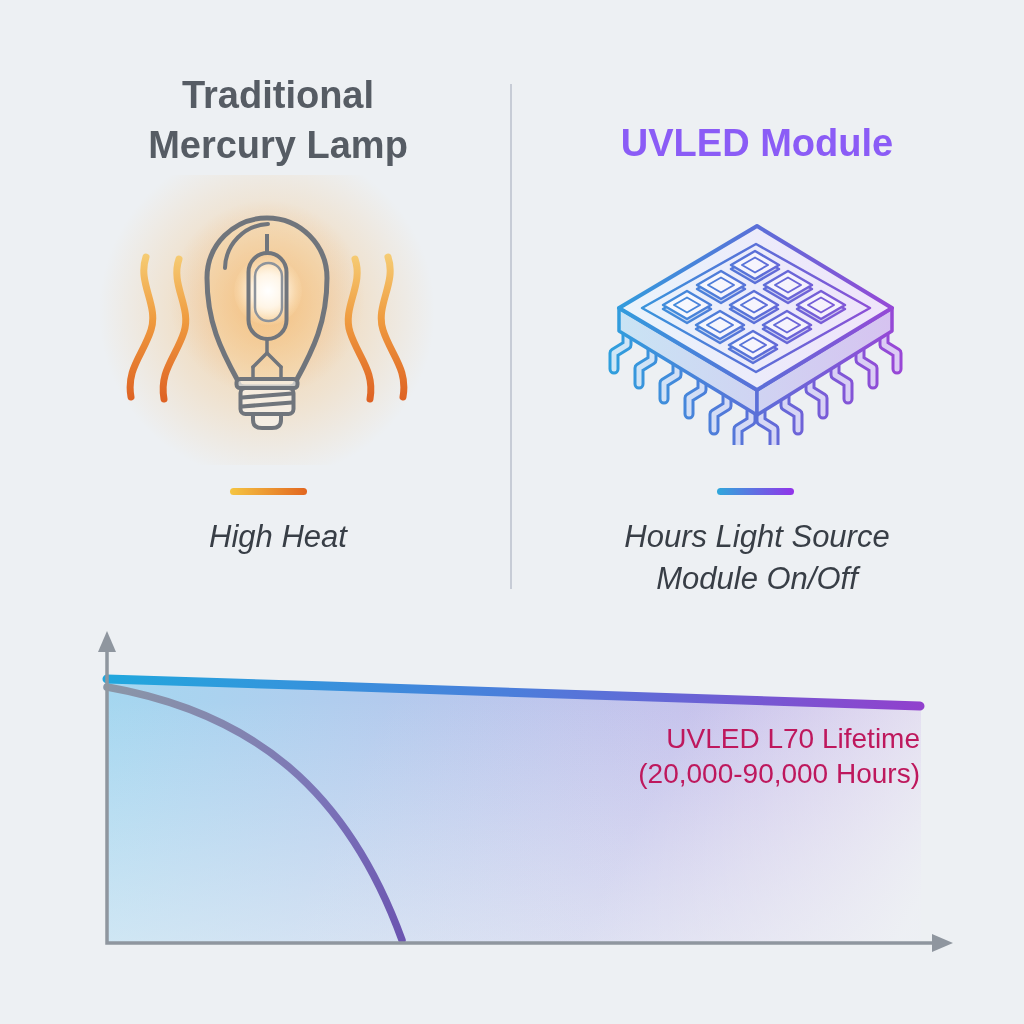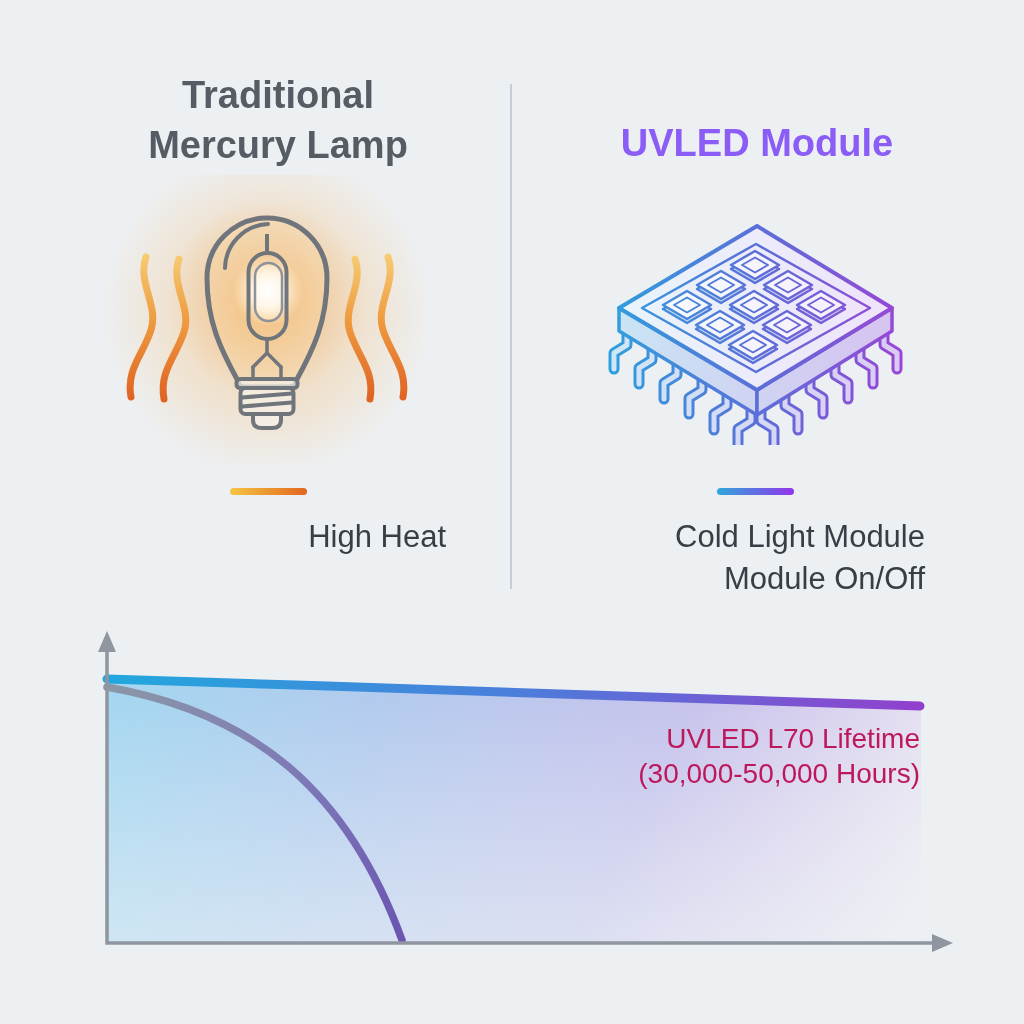--- a/index.html
+++ b/index.html
@@ -11,21 +11,21 @@
     font-family:"Liberation Sans", sans-serif;
     padding-left:40px;
   }
   .abs{position:absolute;}
   .col-title{
     width:336px;text-align:center;font-weight:700;font-size:38px;line-height:50px;
   }
   .left-title{left:110px;top:70px;color:#565c64;}
   .right-title{left:589px;top:118px;color:#8b5cf6;}
   .caption{
-    width:336px;text-align:right;font-size:31px;line-height:42px;font-weight:500;color:#383e46;
+    width:336px;text-align:center;font-size:31px;line-height:42px;font-weight:500;color:#383e46;font-style:italic;
   }
   .left-caption{left:110px;top:516px;}
   .right-caption{left:589px;top:516px;}
   .accent-bar{height:7px;border-radius:4px;top:488px;width:77px;}
   .accent-left{left:230px;background:linear-gradient(90deg,#f5c542,#e2661f);}
   .accent-right{left:717px;background:linear-gradient(90deg,#2fa8db,#9333ea);}
   .divider{left:510px;top:84px;width:2px;height:505px;background:#c7ccd6;}
   .chart-annotation{
     left:560px;top:721px;width:360px;text-align:right;
     font-size:28px;line-height:35px;font-weight:500;color:#be185d;
@@ -205,21 +205,21 @@
     </g>
   </svg>
 
   <div class="abs accent-bar accent-left"></div>
   <div class="abs accent-bar accent-right"></div>
 
   <div class="abs caption left-caption">
     <div>High Heat</div>
   </div>
   <div class="abs caption right-caption">
-    <div>Cold Light Module</div>
+    <div>Hours Light Source</div>
     <div>Module On/Off</div>
   </div>
 
   <svg class="abs" style="left:0;top:600px;" width="1024" height="424" viewBox="0 600 1024 424">
     <defs>
       <linearGradient id="areaGrad" gradientUnits="userSpaceOnUse" x1="107" y1="681" x2="921" y2="800">
         <stop offset="0" stop-color="#a5d7f0"></stop>
         <stop offset="0.55" stop-color="#bcc3ec"></stop>
         <stop offset="1" stop-color="#c9b0e9"></stop>
       </linearGradient>
@@ -256,16 +256,16 @@
 
     <g>
       <path d="M107,650 L107,943 L936,943" fill="none" stroke="#8f969f" stroke-width="3.5"></path>
       <polygon points="107,631 98,652 116,652" fill="#8f969f"></polygon>
       <polygon points="953,943 932,934 932,952" fill="#8f969f"></polygon>
     </g>
   </svg>
 
   <div class="abs chart-annotation">
     <div>UVLED L70 Lifetime</div>
-    <div>(30,000-50,000 Hours)</div>
+    <div>(20,000-90,000 Hours)</div>
   </div>
 
 </div>
 
 </body></html>

